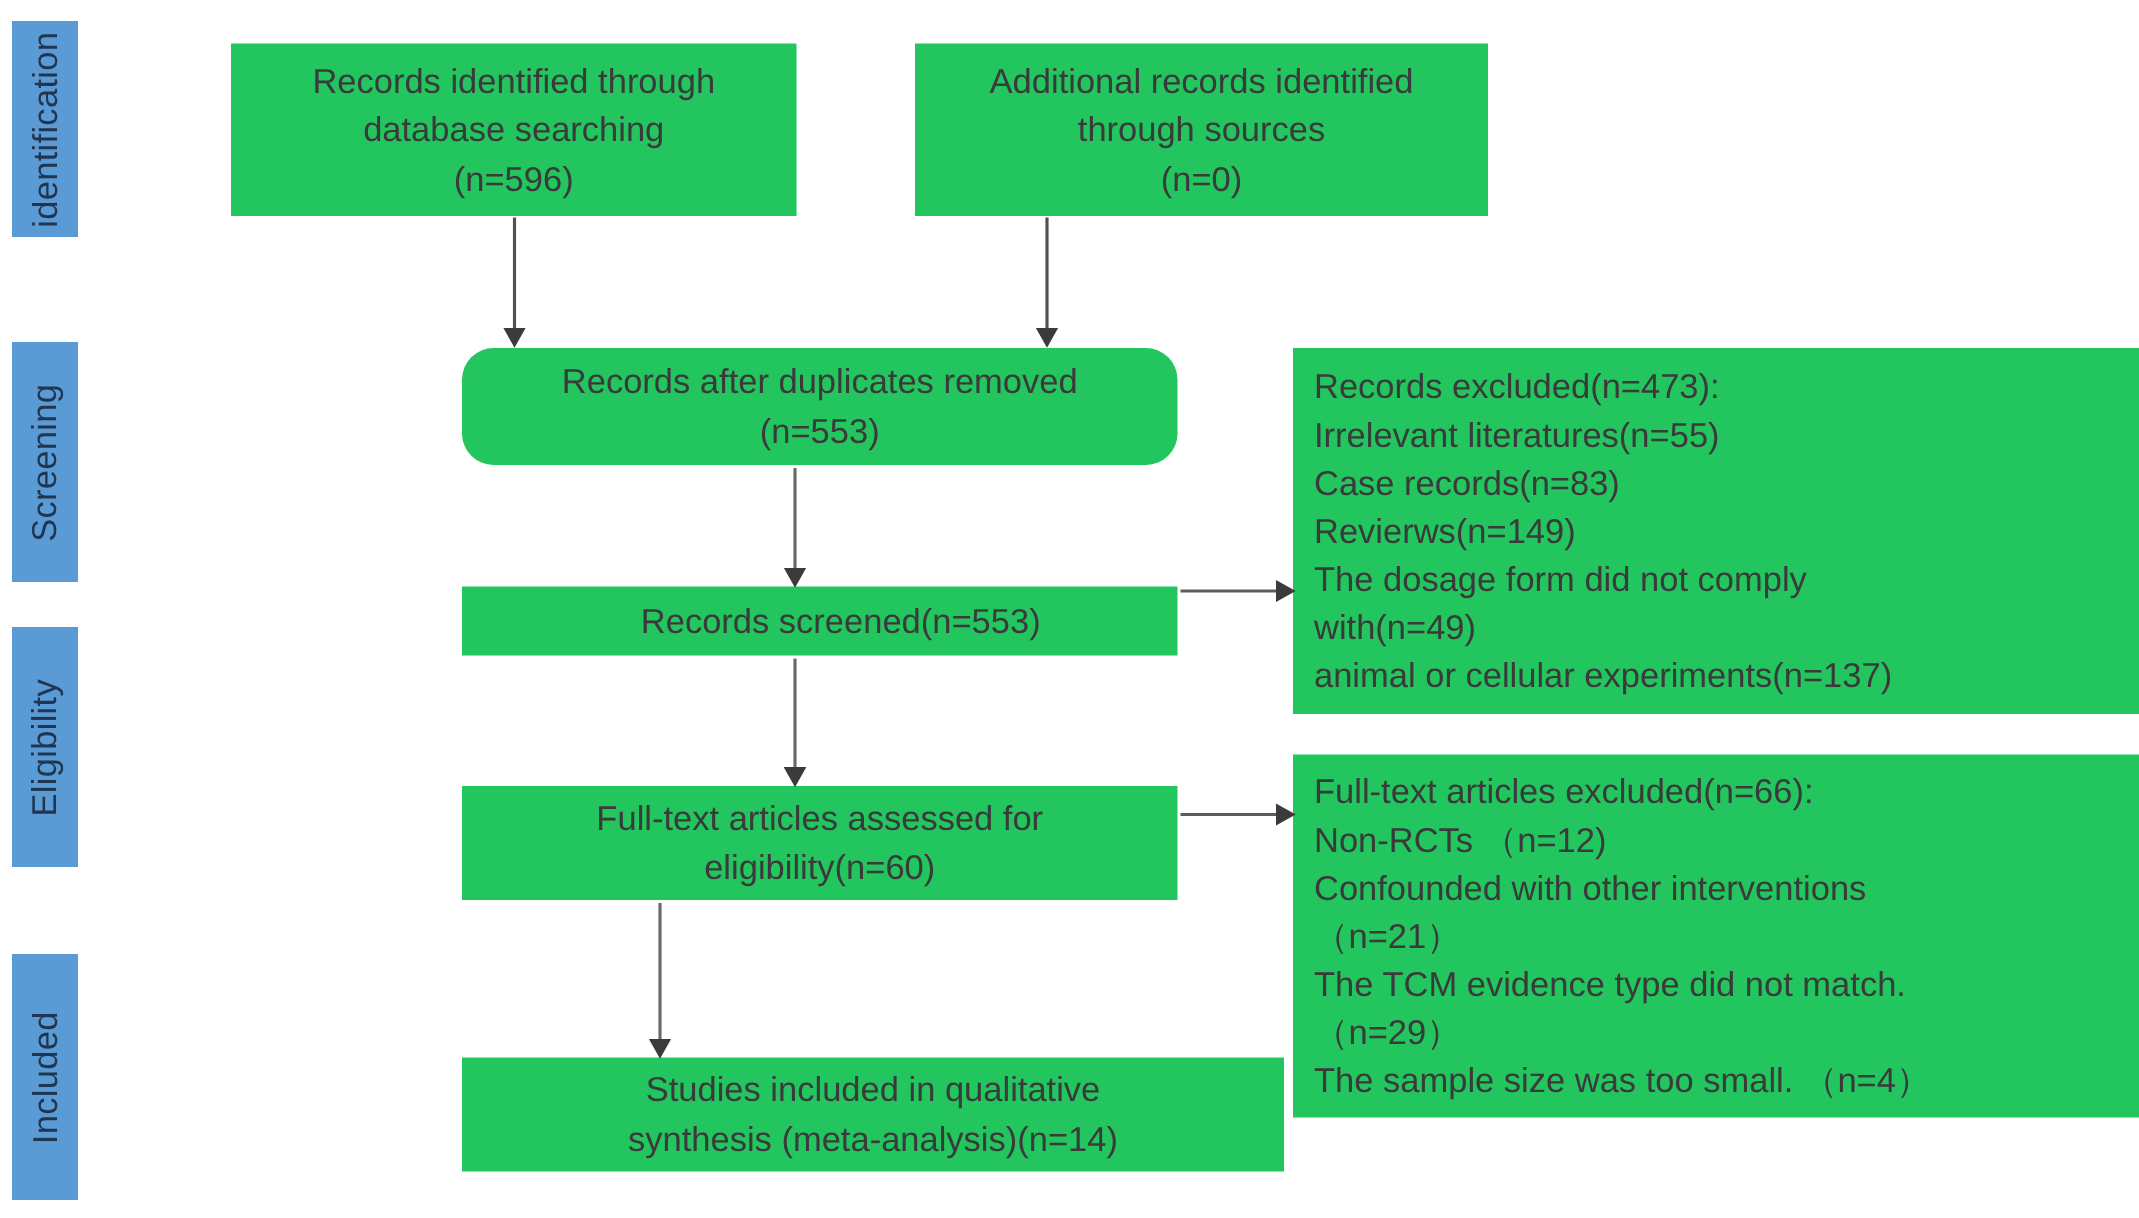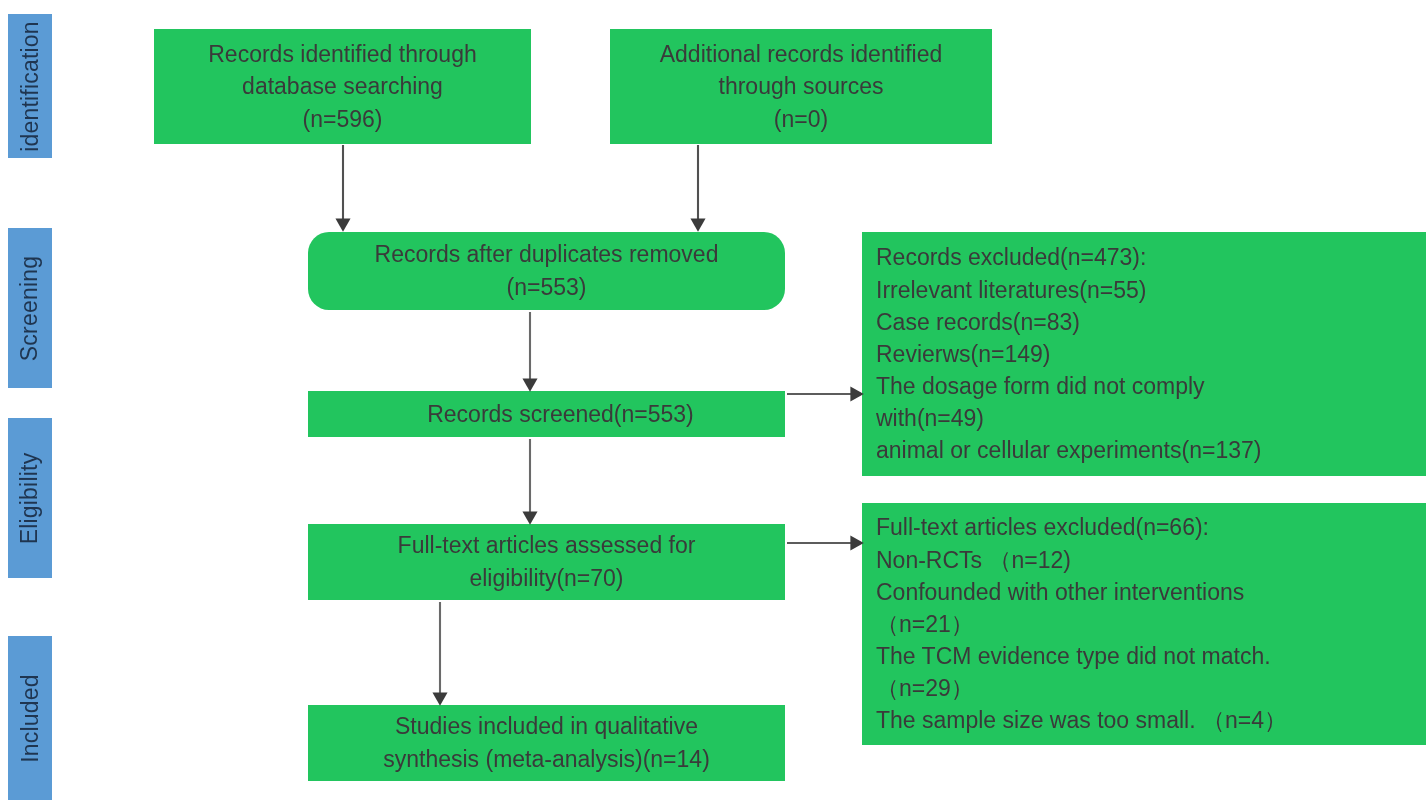--- a/index.html
+++ b/index.html
@@ -113,24 +113,24 @@
     <span class="box-text">Records after duplicates removed
 (n=553)</span>
   </div>
 
   <div class="box blue" style="left:308px; top:391px; width:477px; height:46px;padding-left:28px;">
     <span class="box-text">Records screened(n=553)</span>
   </div>
 
   <div class="box blue" style="left:308px; top:524px; width:477px; height:76px;">
     <span class="box-text">Full-text articles assessed for
-eligibility(n=70)</span>
+eligibility(n=60)</span>
   </div>
 
-  <div class="box blue" style="left:308px; top:705px; width:477px; height:76px;">
+  <div class="box blue" style="left:308px; top:705px; width:548px; height:76px;">
     <span class="box-text">Studies included in qualitative
 synthesis (meta-analysis)(n=14)</span>
   </div>
 
   <div class="box pink panel" style="left:862px; top:232px; width:564px; height:244px;">
     <span class="box-text">Records excluded(n=473):
    Irrelevant literatures(n=55)
    Case records(n=83)
    Revierws(n=149)
    The dosage form did not comply

